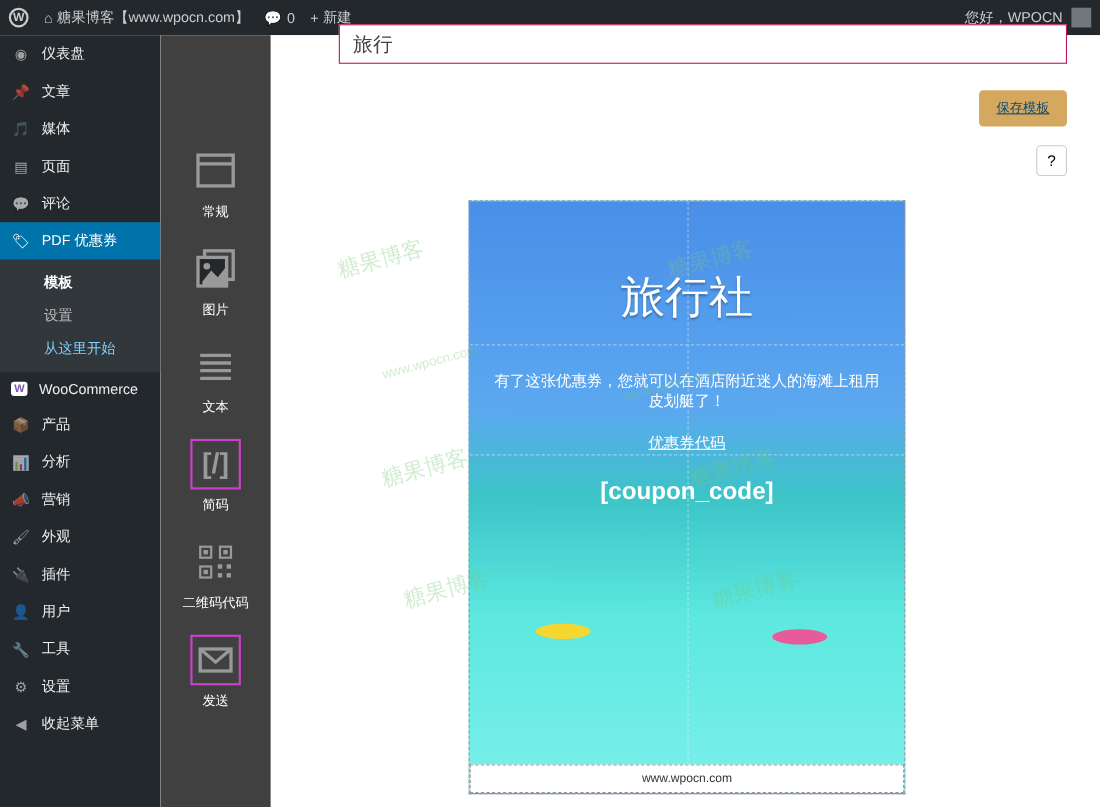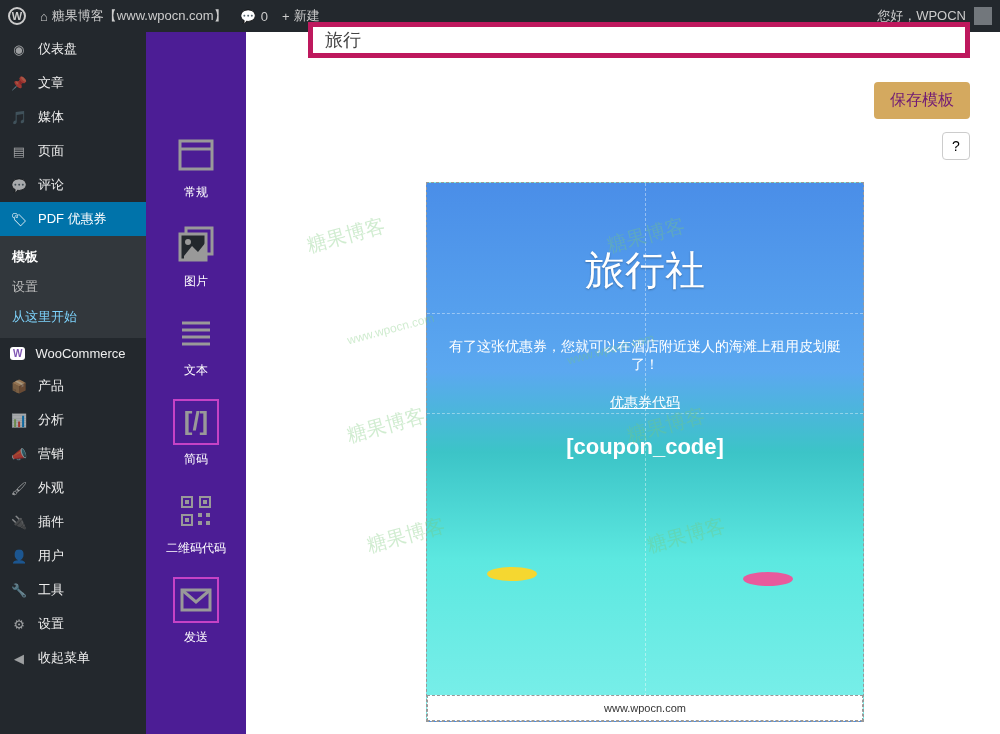--- a/index.html
+++ b/index.html
@@ -12,41 +12,41 @@
 .avatar { width: 18px; height: 18px; background: #72777c; margin-left: 4px; }
 
 .wrap { display: flex; height: 702px; }
 
 .sidebar { width: 146px; background: #23282d; color: #eee; font-size: 13px; }
 .menu-item { padding: 8px 10px; display: flex; align-items: center; gap: 10px; cursor: pointer; color: #eee; }
 .menu-item .mi-icon { width: 18px; height: 18px; display: flex; align-items: center; justify-content: center; opacity: 0.6; }
 .menu-item.current { background: #0073aa; color: #fff; position: relative; }
 .menu-item.current::after { content: ""; position: absolute; right: -8px; top: 50%; transform: translateY(-50%); border: 8px solid transparent; border-right-color: #f1f1f1; }
 .submenu { background: #32373c; padding: 6px 0; }
-.submenu .si { padding: 6px 12px; font-size: 13px; color: #bbb; cursor: pointer; }
+.submenu .si { padding: 6px 12px; font-size: 13px; color: #bbb; cursor: pointer; margin-left: 28px; }
 .submenu .si.sel { color: #fff; font-weight: bold; }
 .submenu .si.blue { color: #7dd3fc; }
 .woo-badge { background: #fff; color: #7f54b3; font-weight: bold; border-radius: 3px; padding: 1px 3px; font-size: 10px; }
 
 .content { flex: 1; display: flex; background: #fff; position: relative; }
 
-.title-input { position: absolute; left: 162px; top: -10px; right: 30px; height: 36px; border: 5px solid #be185d; background: #fff; padding: 0 12px; font-size: 18px; display: flex; align-items: center; color: #444; }
-
-.toolbar { width: 100px; background: #4c1d95; display: flex; flex-direction: column; align-items: center; padding-top: 100px; gap: 20px; }
+.title-input { position: absolute; left: 162px; top: -10px; right: 30px; height: 36px; border: 1px solid #be185d; background: #fff; padding: 0 12px; font-size: 18px; display: flex; align-items: center; color: #444; }
+
+.toolbar { width: 100px; background: #404040; display: flex; flex-direction: column; align-items: center; padding-top: 100px; gap: 20px; }
 .tool { display: flex; flex-direction: column; align-items: center; gap: 6px; cursor: pointer; }
 .tool-icon { width: 46px; height: 46px; display: flex; align-items: center; justify-content: center; color: #999; }
 .tool.active .tool-icon { border: 2px solid #c642c6; }
 .tool-label { color: #fff; font-size: 12px; }
 
 .editor { flex: 1; position: relative; }
 .save-row { position: absolute; right: 30px; top: 50px; }
-.save-btn { background: #d4a95f; color: #701a75; border: none; padding: 8px 16px; border-radius: 4px; font-size: 16px; cursor: pointer; }
+.save-btn { background: #d4a95f; color: #0c4a6e; border: none; padding: 8px 16px; border-radius: 4px; font-size: 12px; cursor: pointer; text-decoration: underline; }
 .help-btn { position: absolute; right: 30px; top: 100px; width: 28px; height: 28px; border: 1px solid #ccc; border-radius: 4px; background: #fff; display: flex; align-items: center; justify-content: center; font-size: 14px; cursor: pointer; }
 
-.canvas { position: absolute; left: 180px; top: 150px; width: 438px; height: 540px; background: linear-gradient(to bottom, #4a8ee8 0%, #5ba8f0 35%, #3cc4c7 50%, #5ce8e0 70%, #7cefea 100%); border: 1px dashed #999; overflow: hidden; }
+.canvas { position: absolute; left: 180px; top: 150px; width: 397px; height: 540px; background: linear-gradient(to bottom, #4a8ee8 0%, #5ba8f0 35%, #3cc4c7 50%, #5ce8e0 70%, #7cefea 100%); border: 1px dashed #999; overflow: hidden; }
 .canvas-content { text-align: center; color: #fff; padding: 60px 20px 0; position: relative; height: 100%; }
 .ctitle { font-size: 40px; font-family: serif; margin-bottom: 40px; text-shadow: 0 1px 2px rgba(0,0,0,0.3); }
 .cdesc { font-size: 14px; margin: 10px 0; }
 .ccode-label { font-size: 14px; margin-top: 20px; text-decoration: underline; }
 .ccode { font-size: 22px; font-weight: bold; margin: 22px 0; }
 .cnote { font-size: 11px; margin-top: 8px; }
 .footer { position: absolute; bottom: 0; left: 0; right: 0; background: #fff; color: #333; font-size: 11px; padding: 6px; border: 1px dashed #999; }
 .kayak { position: absolute; width: 50px; height: 14px; border-radius: 50%; }
 .k1 { background: #f5d730; bottom: 140px; left: 60px; }
 .k2 { background: #e85a9c; bottom: 135px; right: 70px; }

